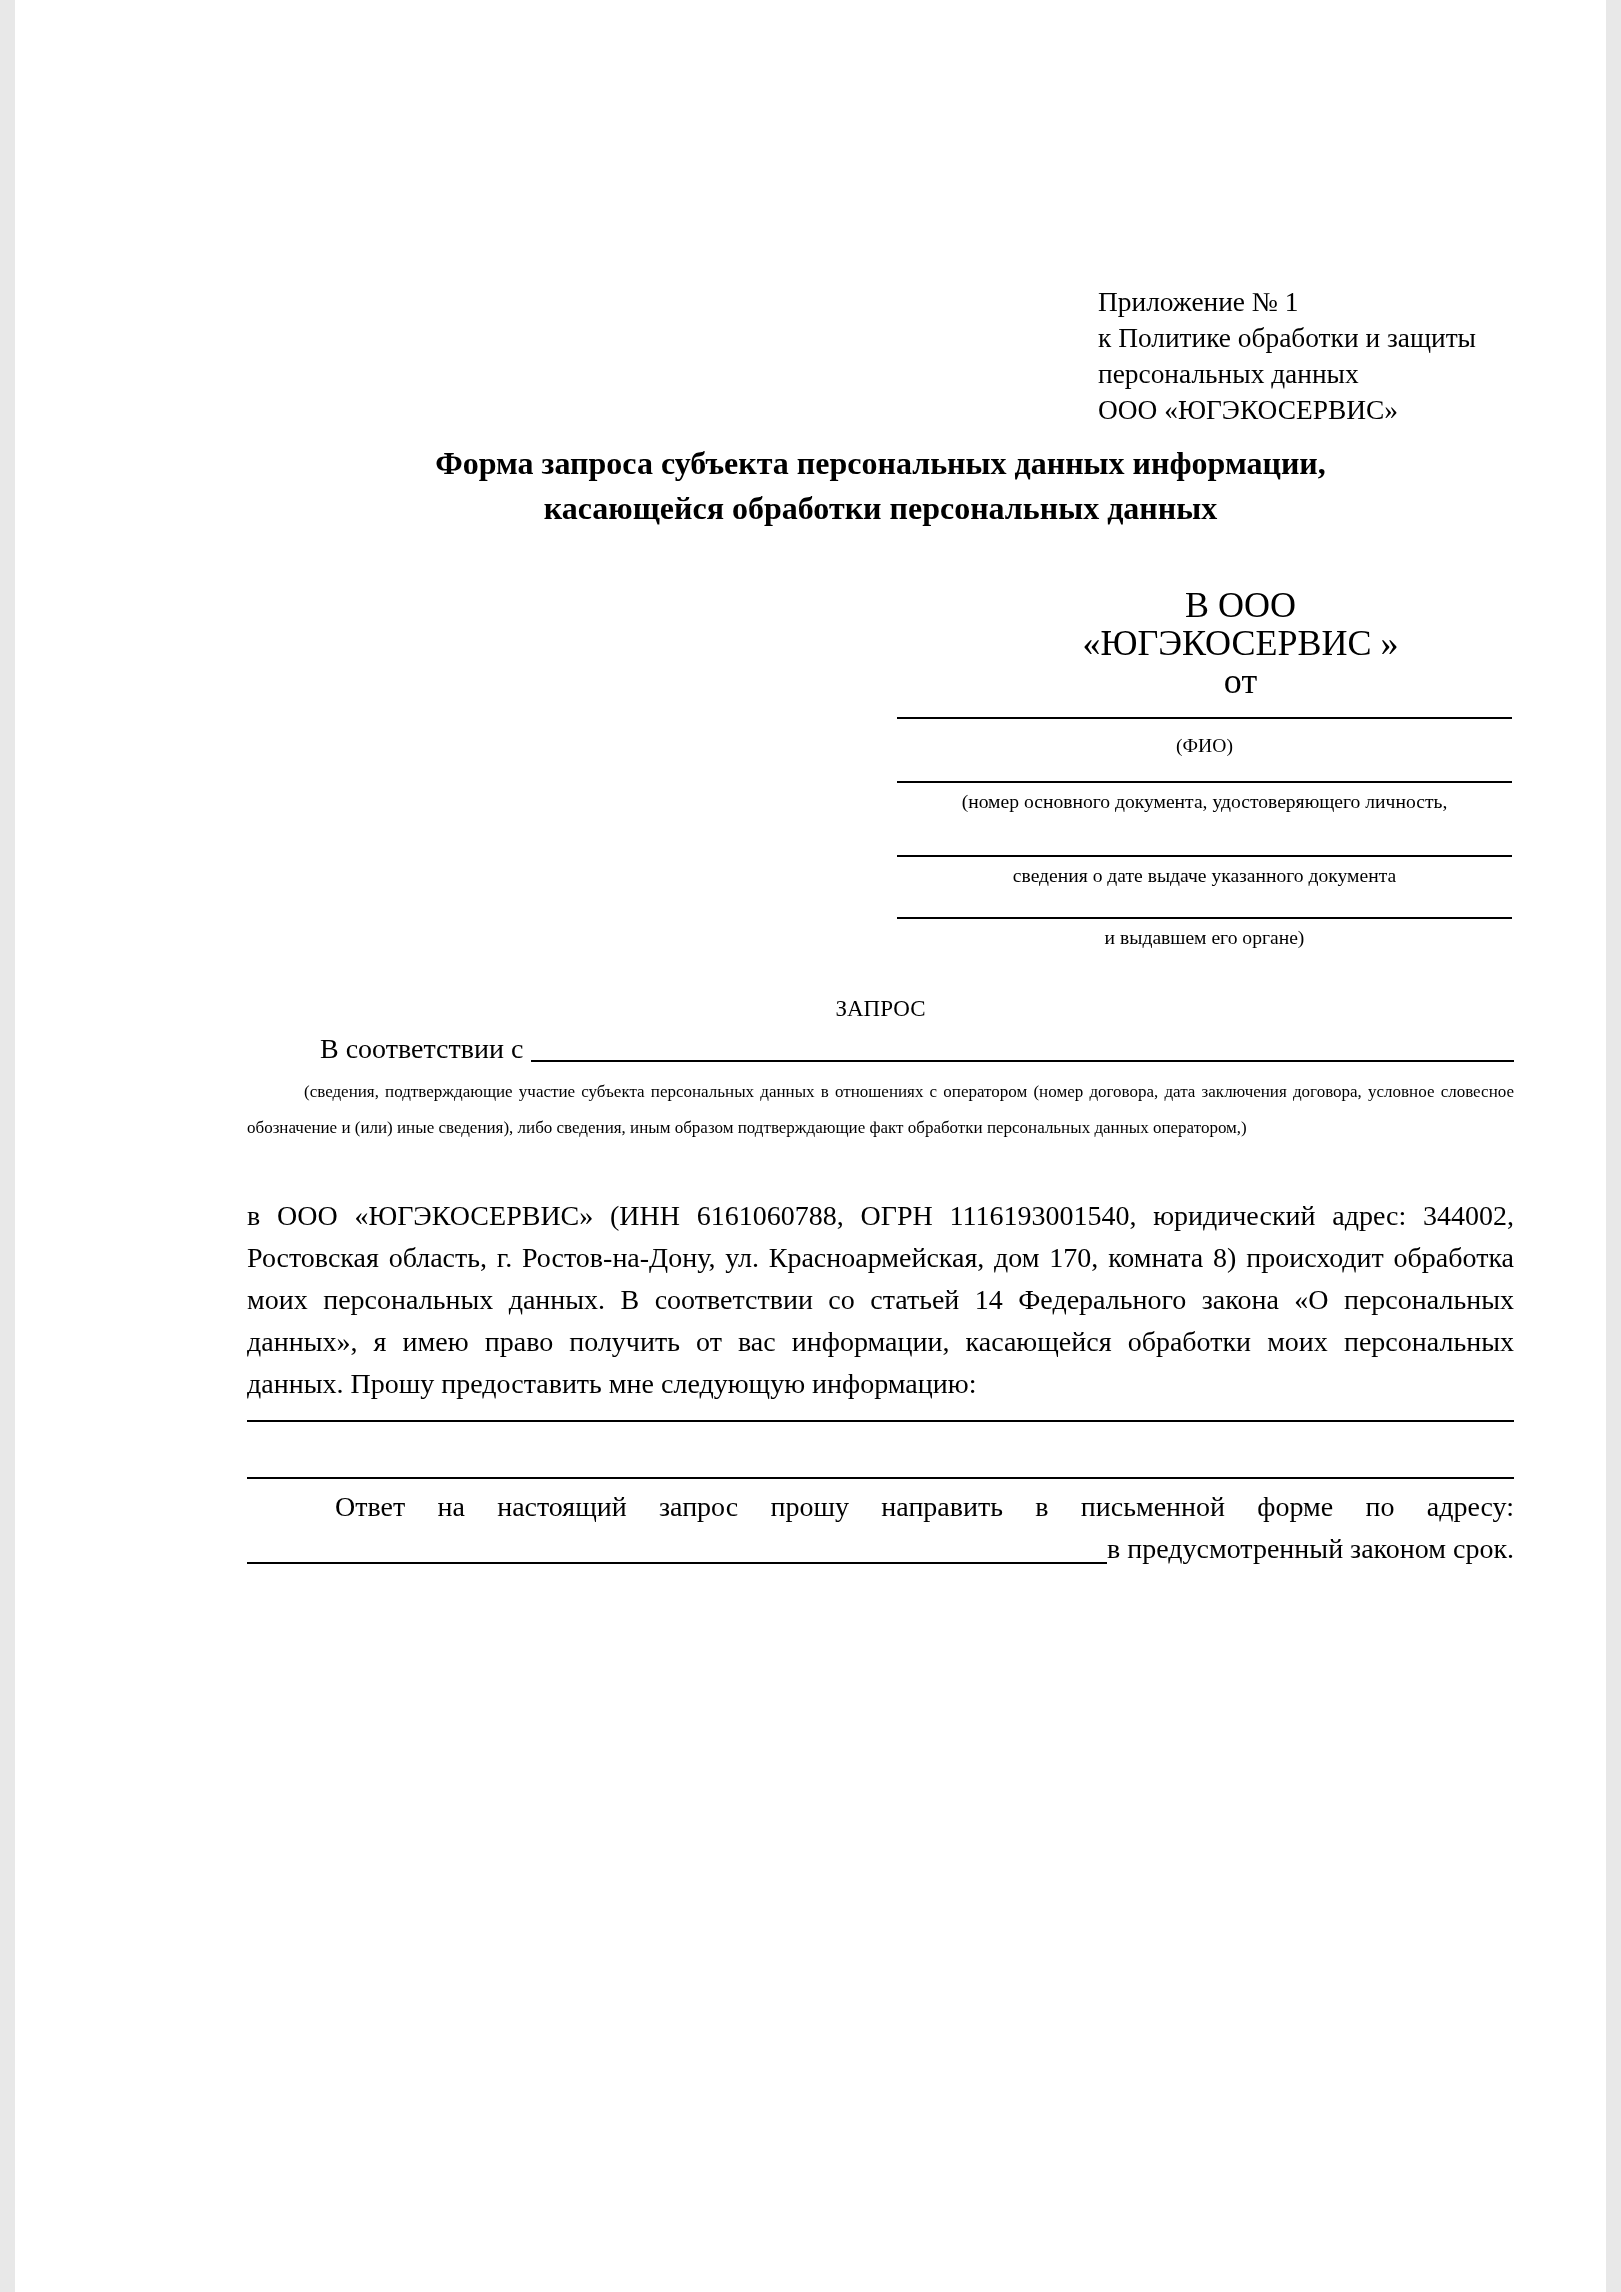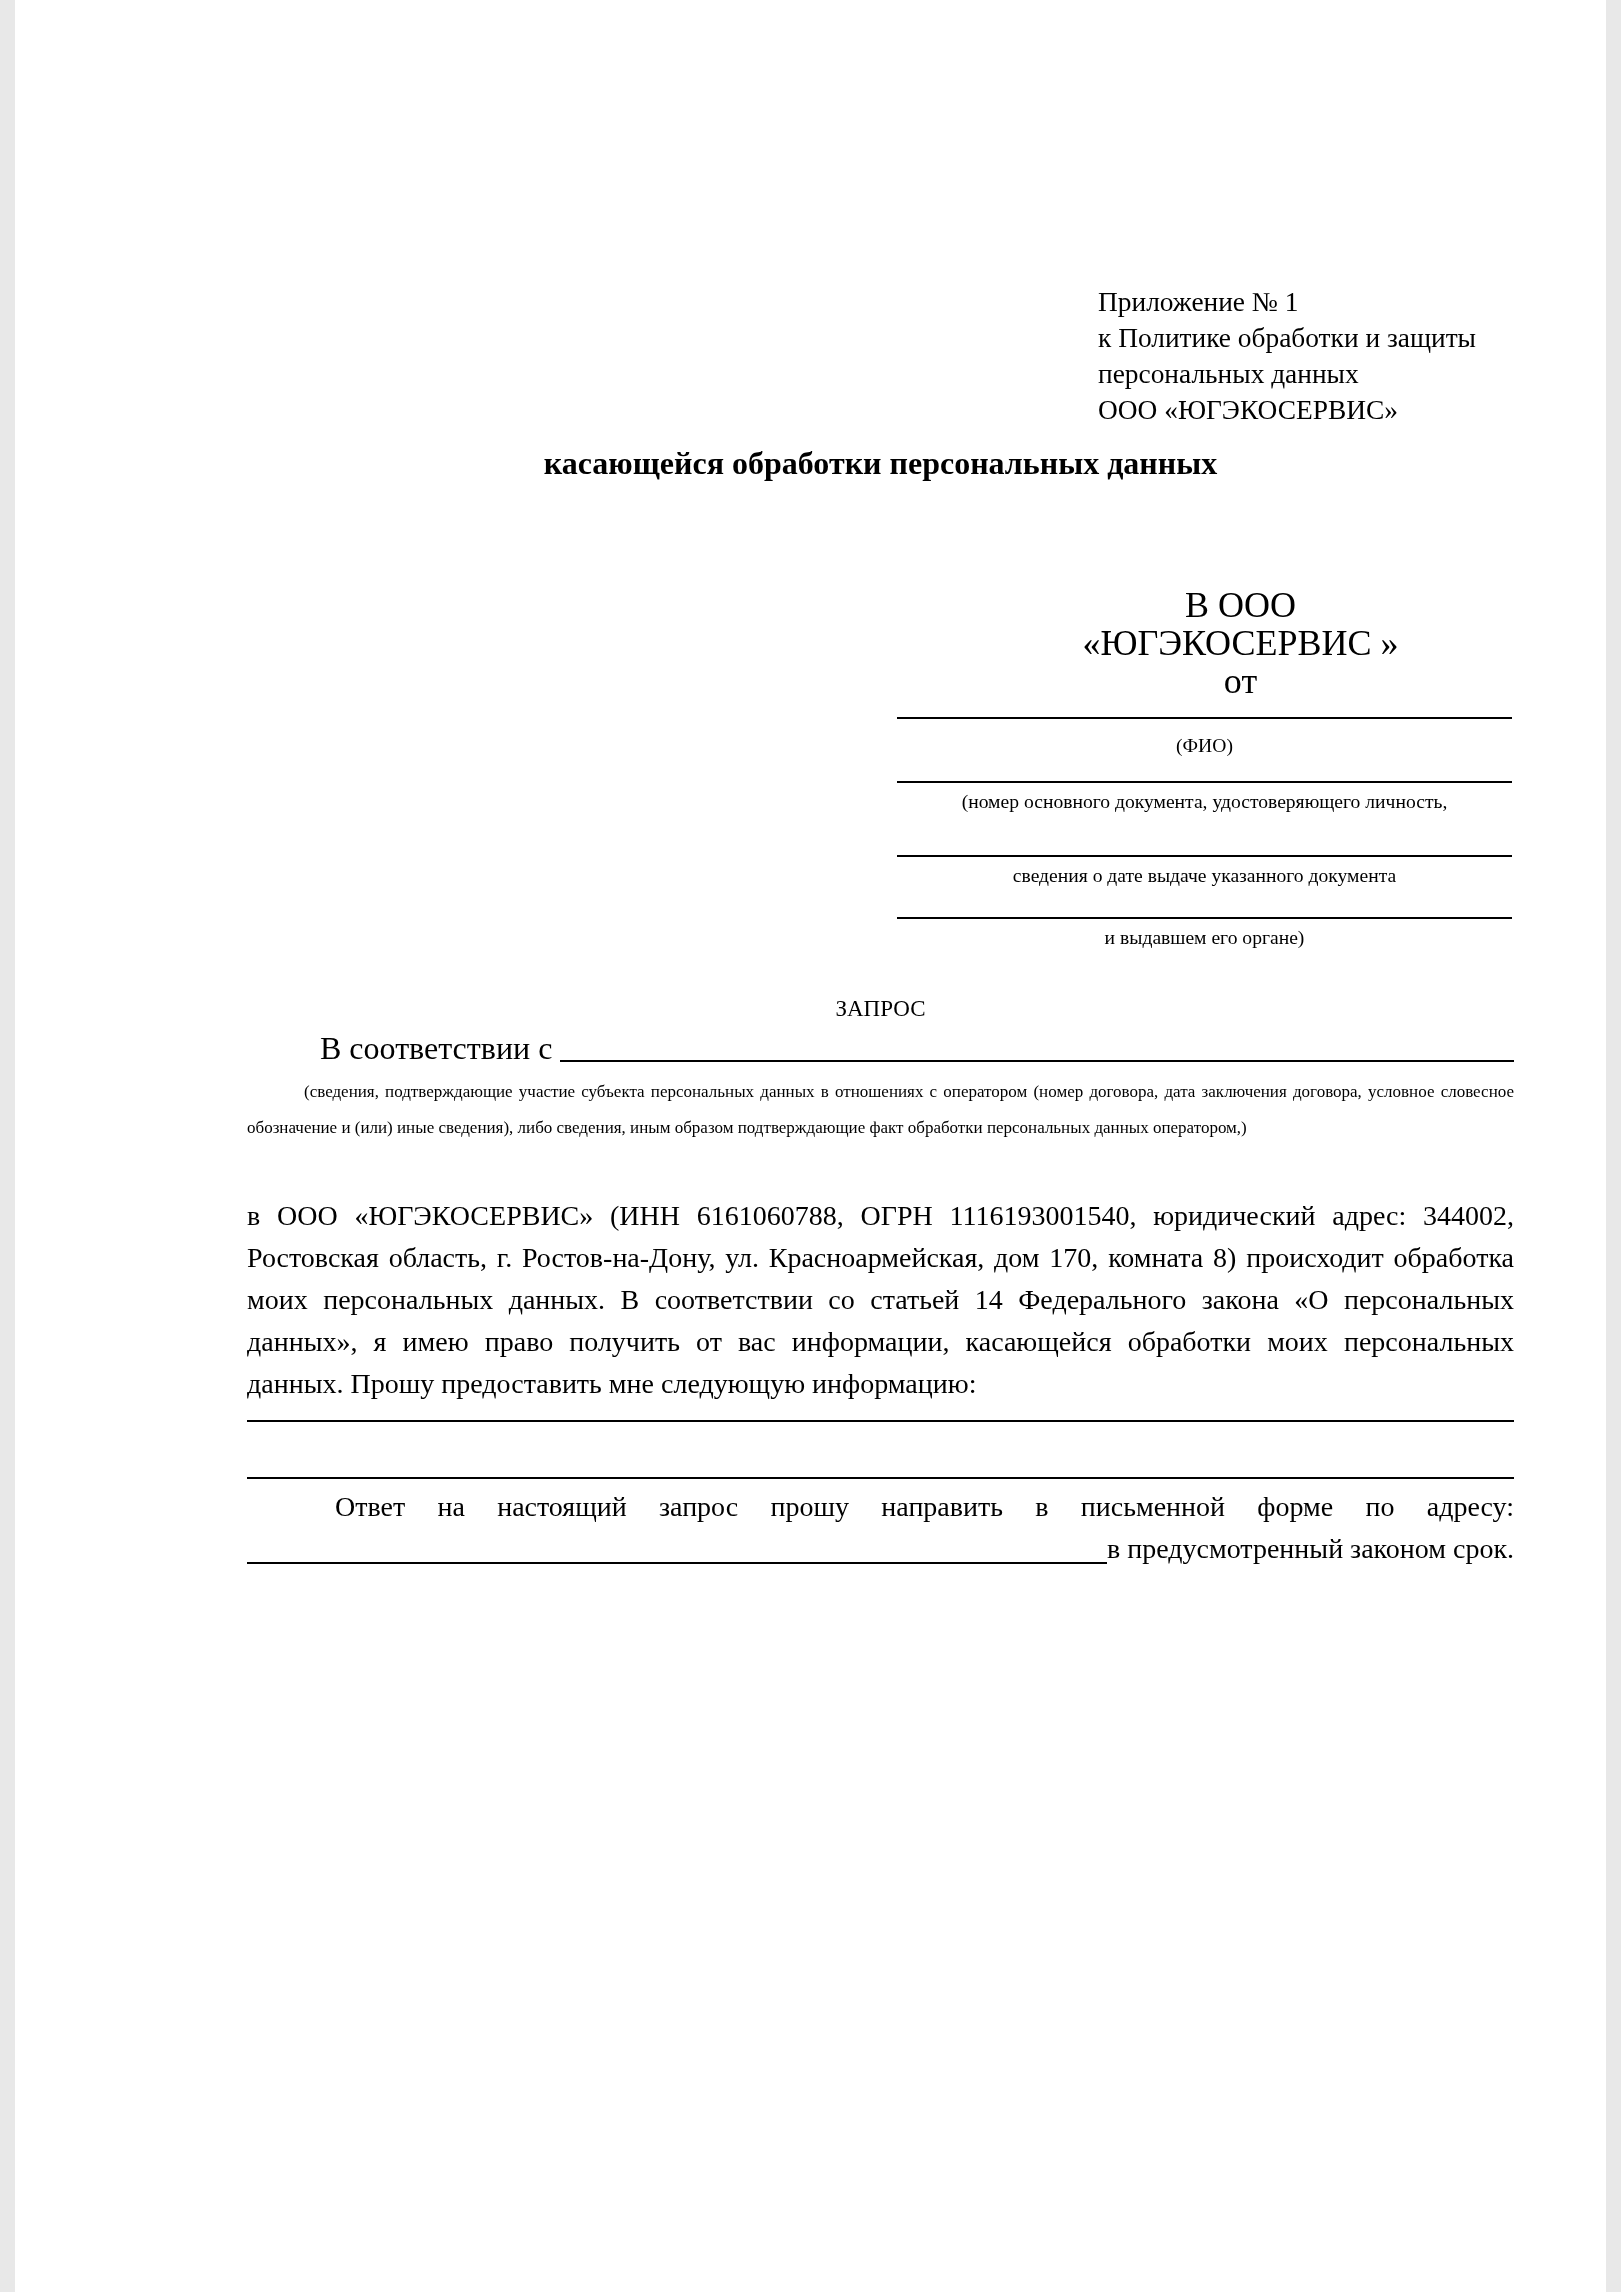--- a/index.html
+++ b/index.html
@@ -52,21 +52,21 @@
   
   .zapros-heading {
     left: 232px; top: 996px; width: 1267px;
     text-align: center; font-size: 23px;
   }
 
   
   .intro-line {
     left: 232px; top: 1031px; width: 1267px;
     display: flex; align-items: flex-end;
-    font-size: 32px; line-height: 35px;
+    font-size: 28px; line-height: 35px;
     padding-left: 73px;
   }
   .intro-line .label { white-space: nowrap; padding-right: 7.8px; }
   .fill-line {
     flex: 1 1 auto;
     border-bottom: 2.9px solid #000;
     margin-bottom: 3.9px;
     min-height: 1px;
   }
 
@@ -112,20 +112,21 @@
 <div class="page">
 
   <div class="abs header-note">
     <div>Приложение № 1</div>
     <div>к Политике обработки и защиты</div>
     <div>персональных данных</div>
     <div>ООО «ЮГЭКОСЕРВИС»</div>
   </div>
 
   <div class="abs doc-title">
+    <div>Форма запроса субъекта персональных данных информации,</div>
     <div>касающейся обработки персональных данных</div>
   </div>
 
   <div class="abs recipient">
     <div>В ООО</div>
     <div>«ЮГЭКОСЕРВИС »</div>
     <div>от</div>
   </div>
 
   <div class="abs rule" style="top:717px;"></div>

